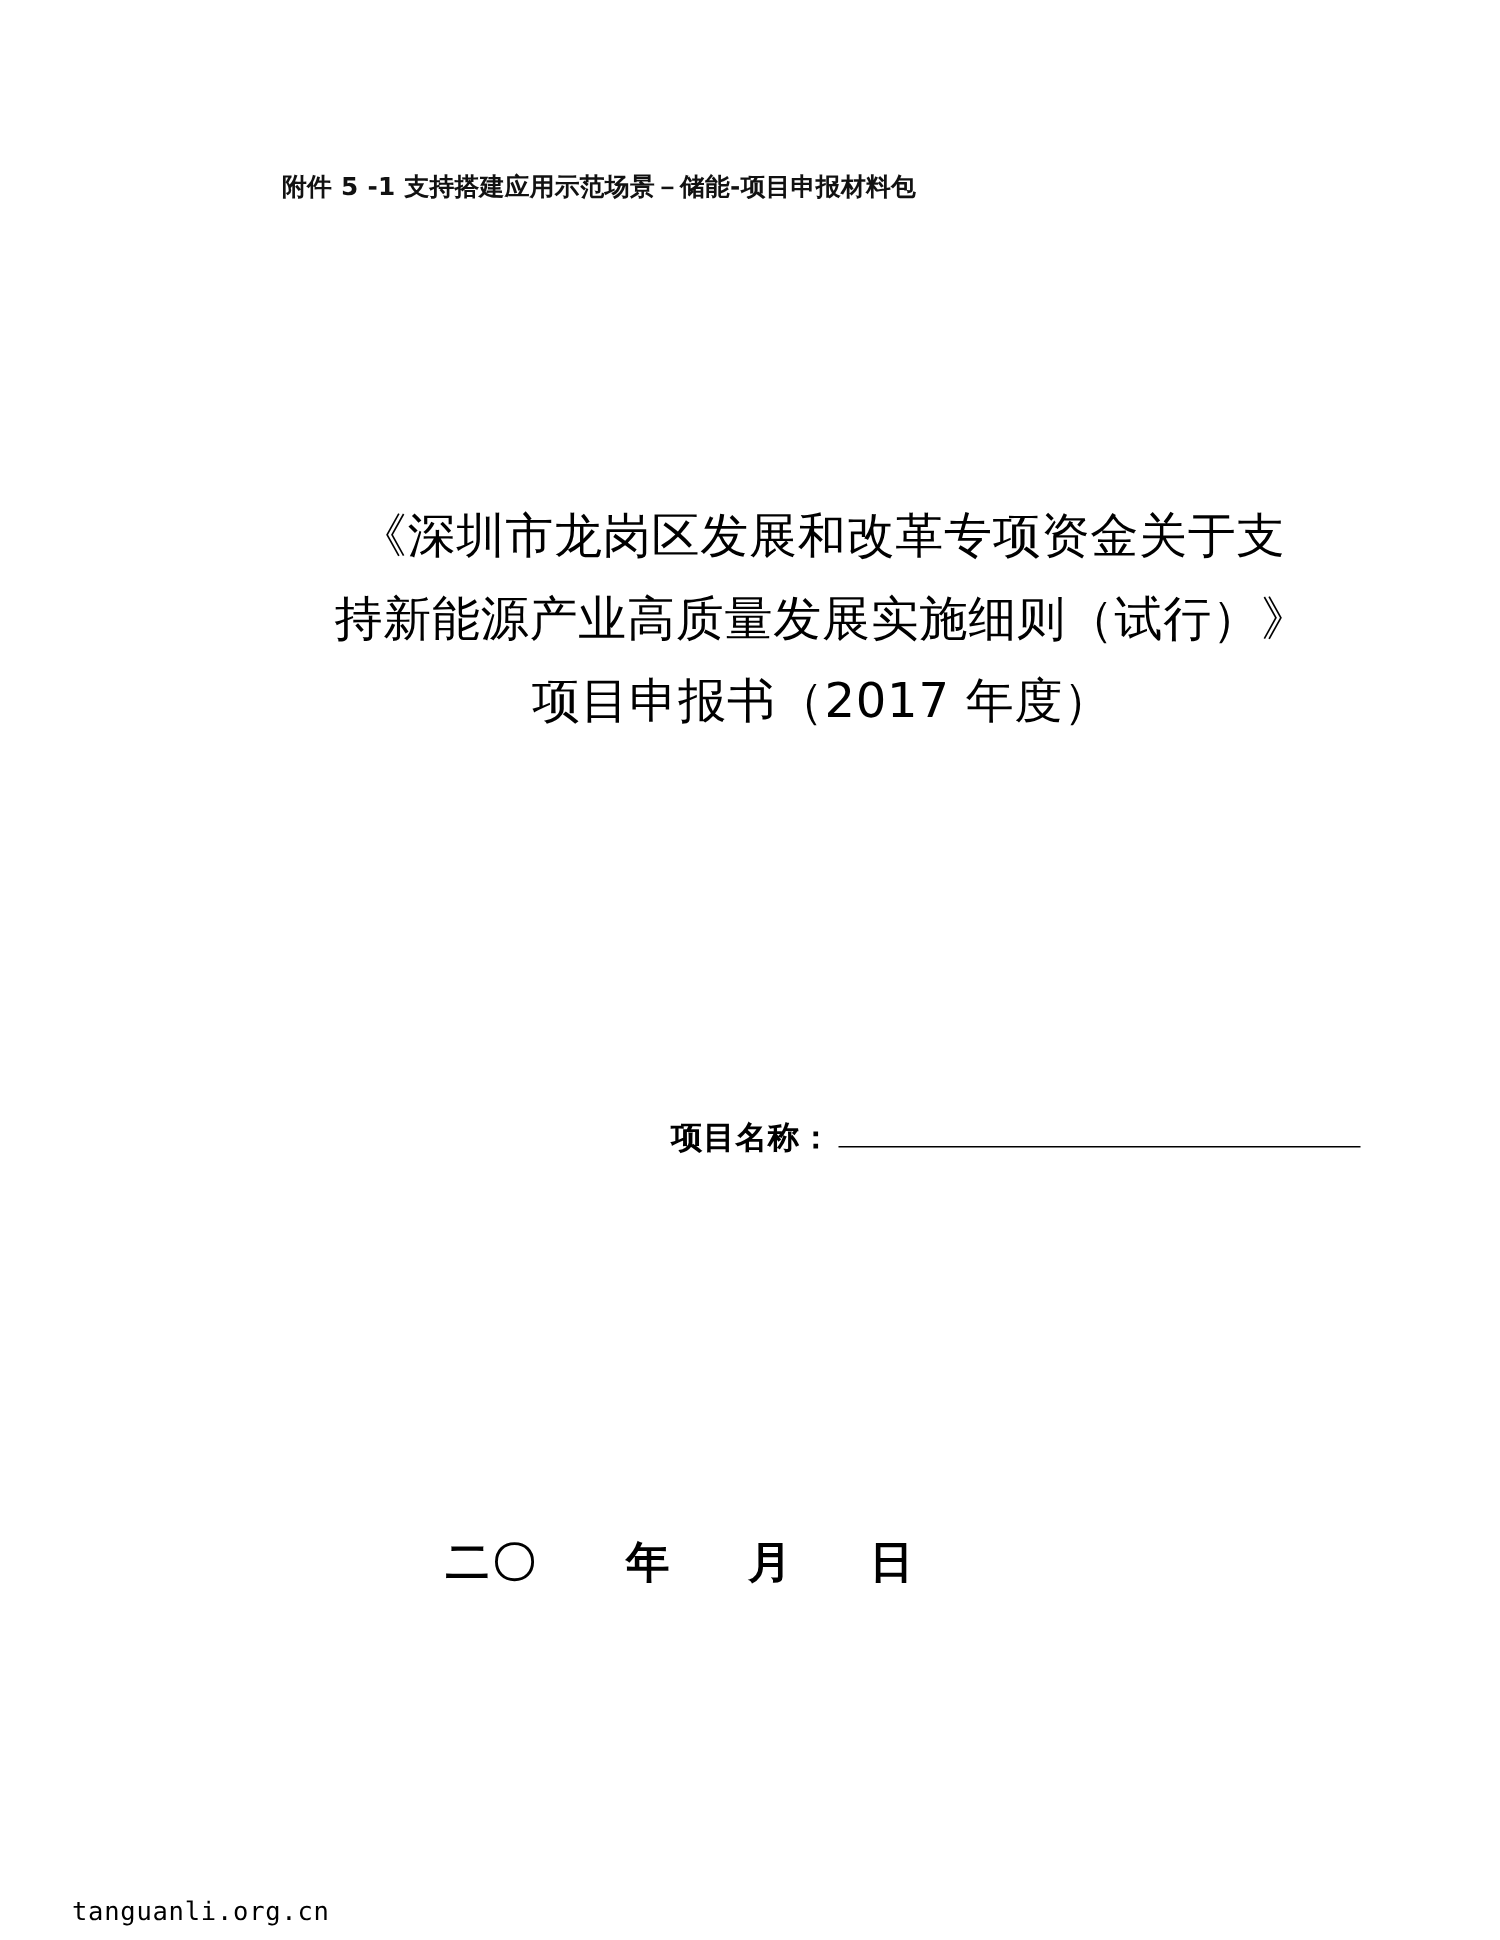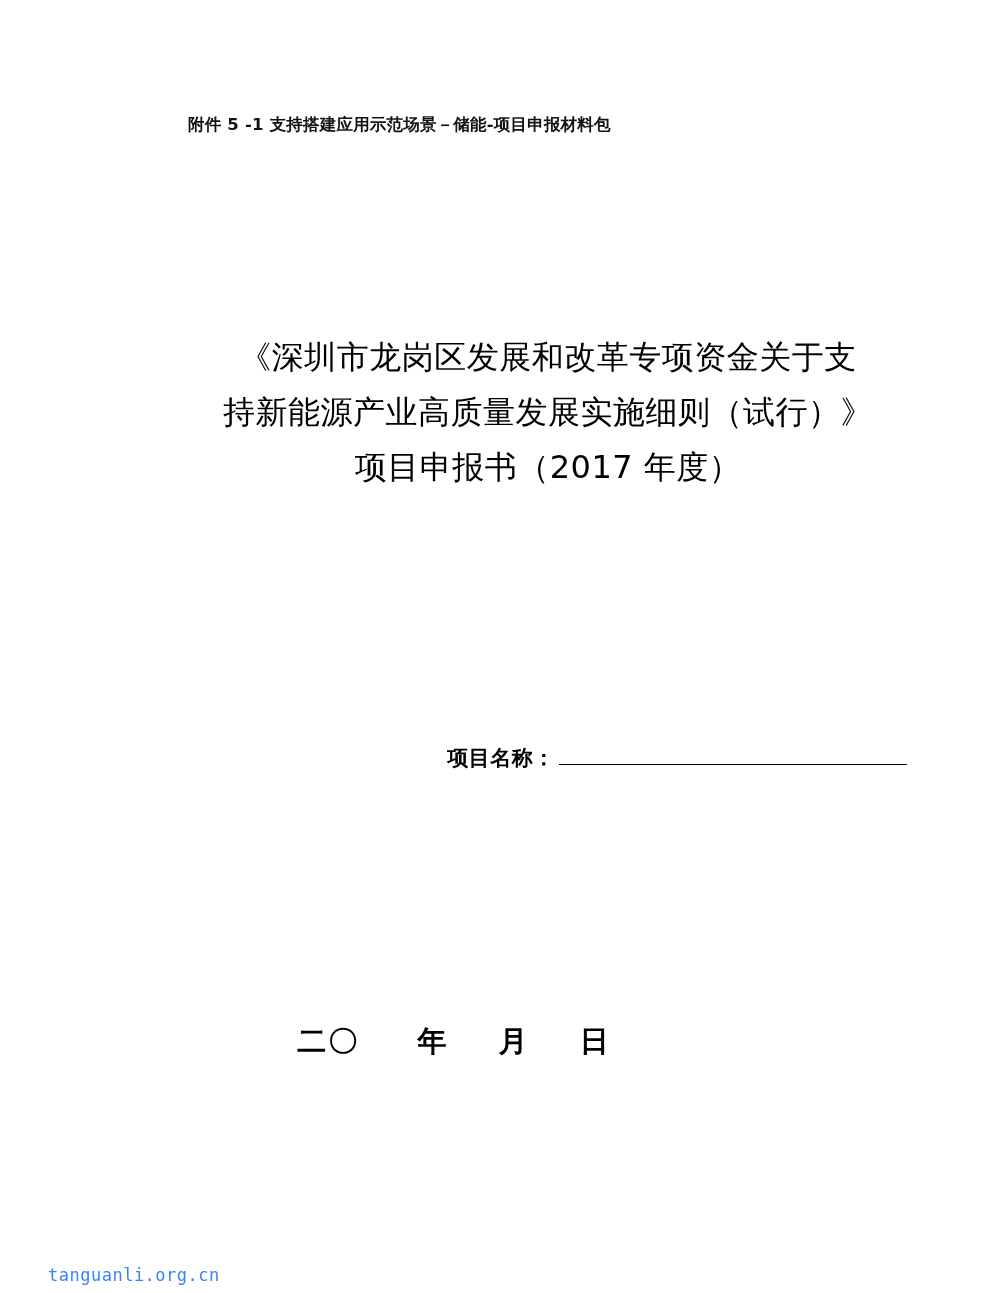--- a/index.html
+++ b/index.html
@@ -101,21 +101,21 @@
   .date-gap-sm { display: inline-block; width: 26px; }
   .date-gap-lg { display: inline-block; width: 34px; }
 
   
   .watermark {
     position: absolute;
     left: 0px;
     bottom: 8px;
     font-family: "DejaVu Sans Mono", monospace;
     font-size: 17px;
-    color: #3b82f6;
+    color: #000000;
     letter-spacing: 0.5px;
     user-select: none;
   }
 </style>
 </head>
 <body>
 
 <div class="page">
 
   <div class="header-note">附件 5 -1 支持搭建应用示范场景－储能-项目申报材料包</div>

